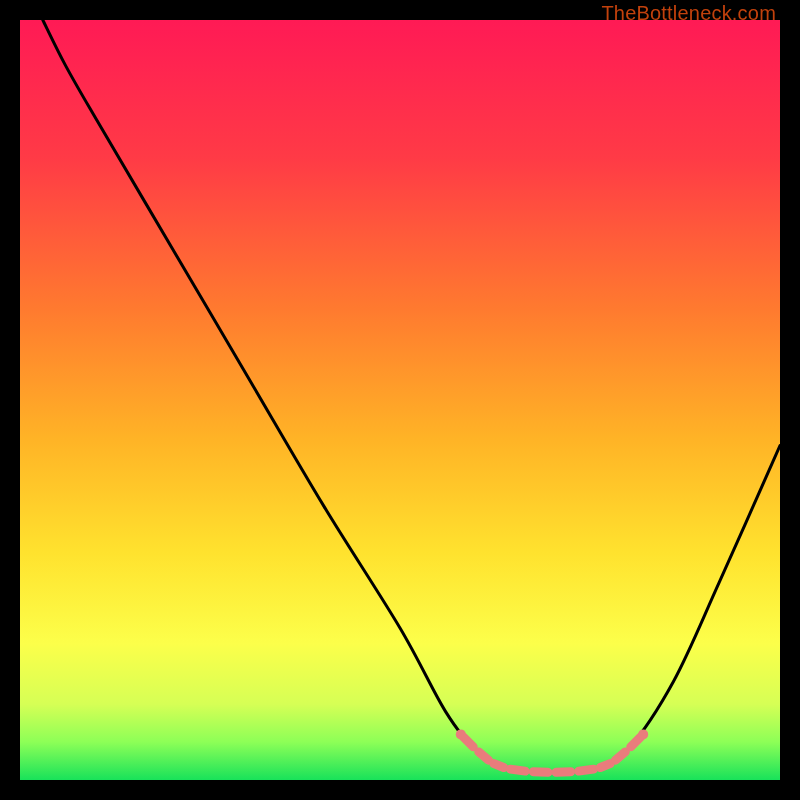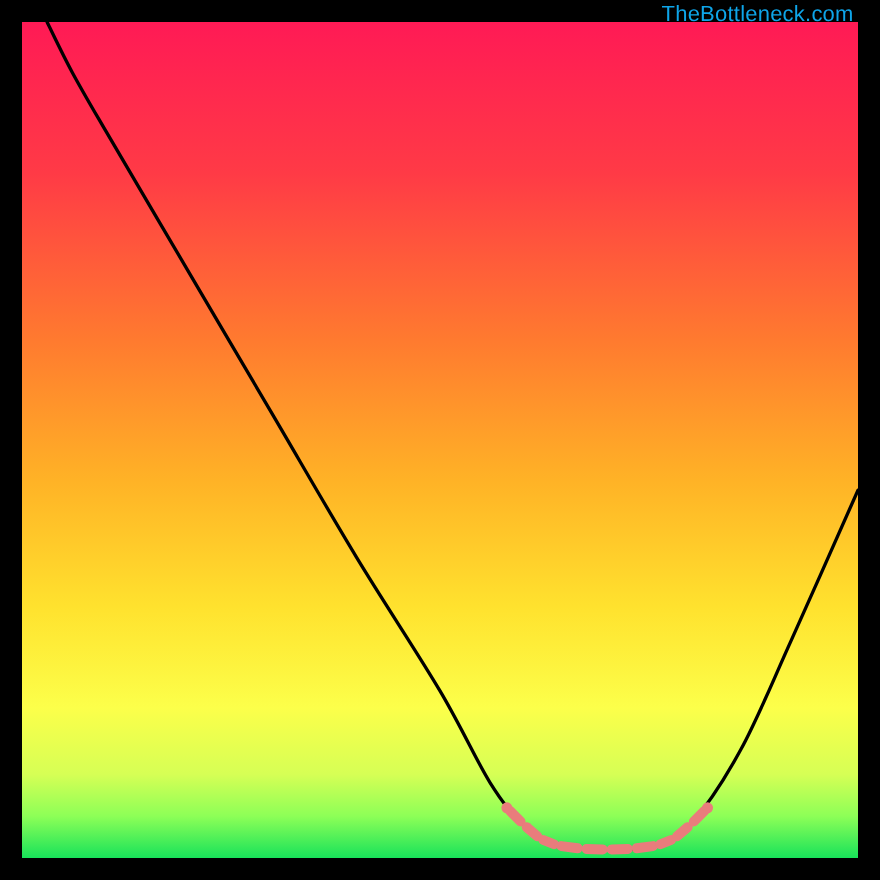--- a/index.html
+++ b/index.html
@@ -16,21 +16,21 @@
     left: 20px;
     top: 20px;
     width: 760px;
     height: 760px;
     background: #000;
   }
   .watermark {
     position: absolute;
     top: 2px;
     right: 24px;
-    color: #0ea5e9;
+    color: #c2410c;
     font-size: 20px;
     font-weight: 500;
     z-index: 10;
     letter-spacing: 0.2px;
   }
   svg {
     display: block;
   }
 </style>
 </head>

